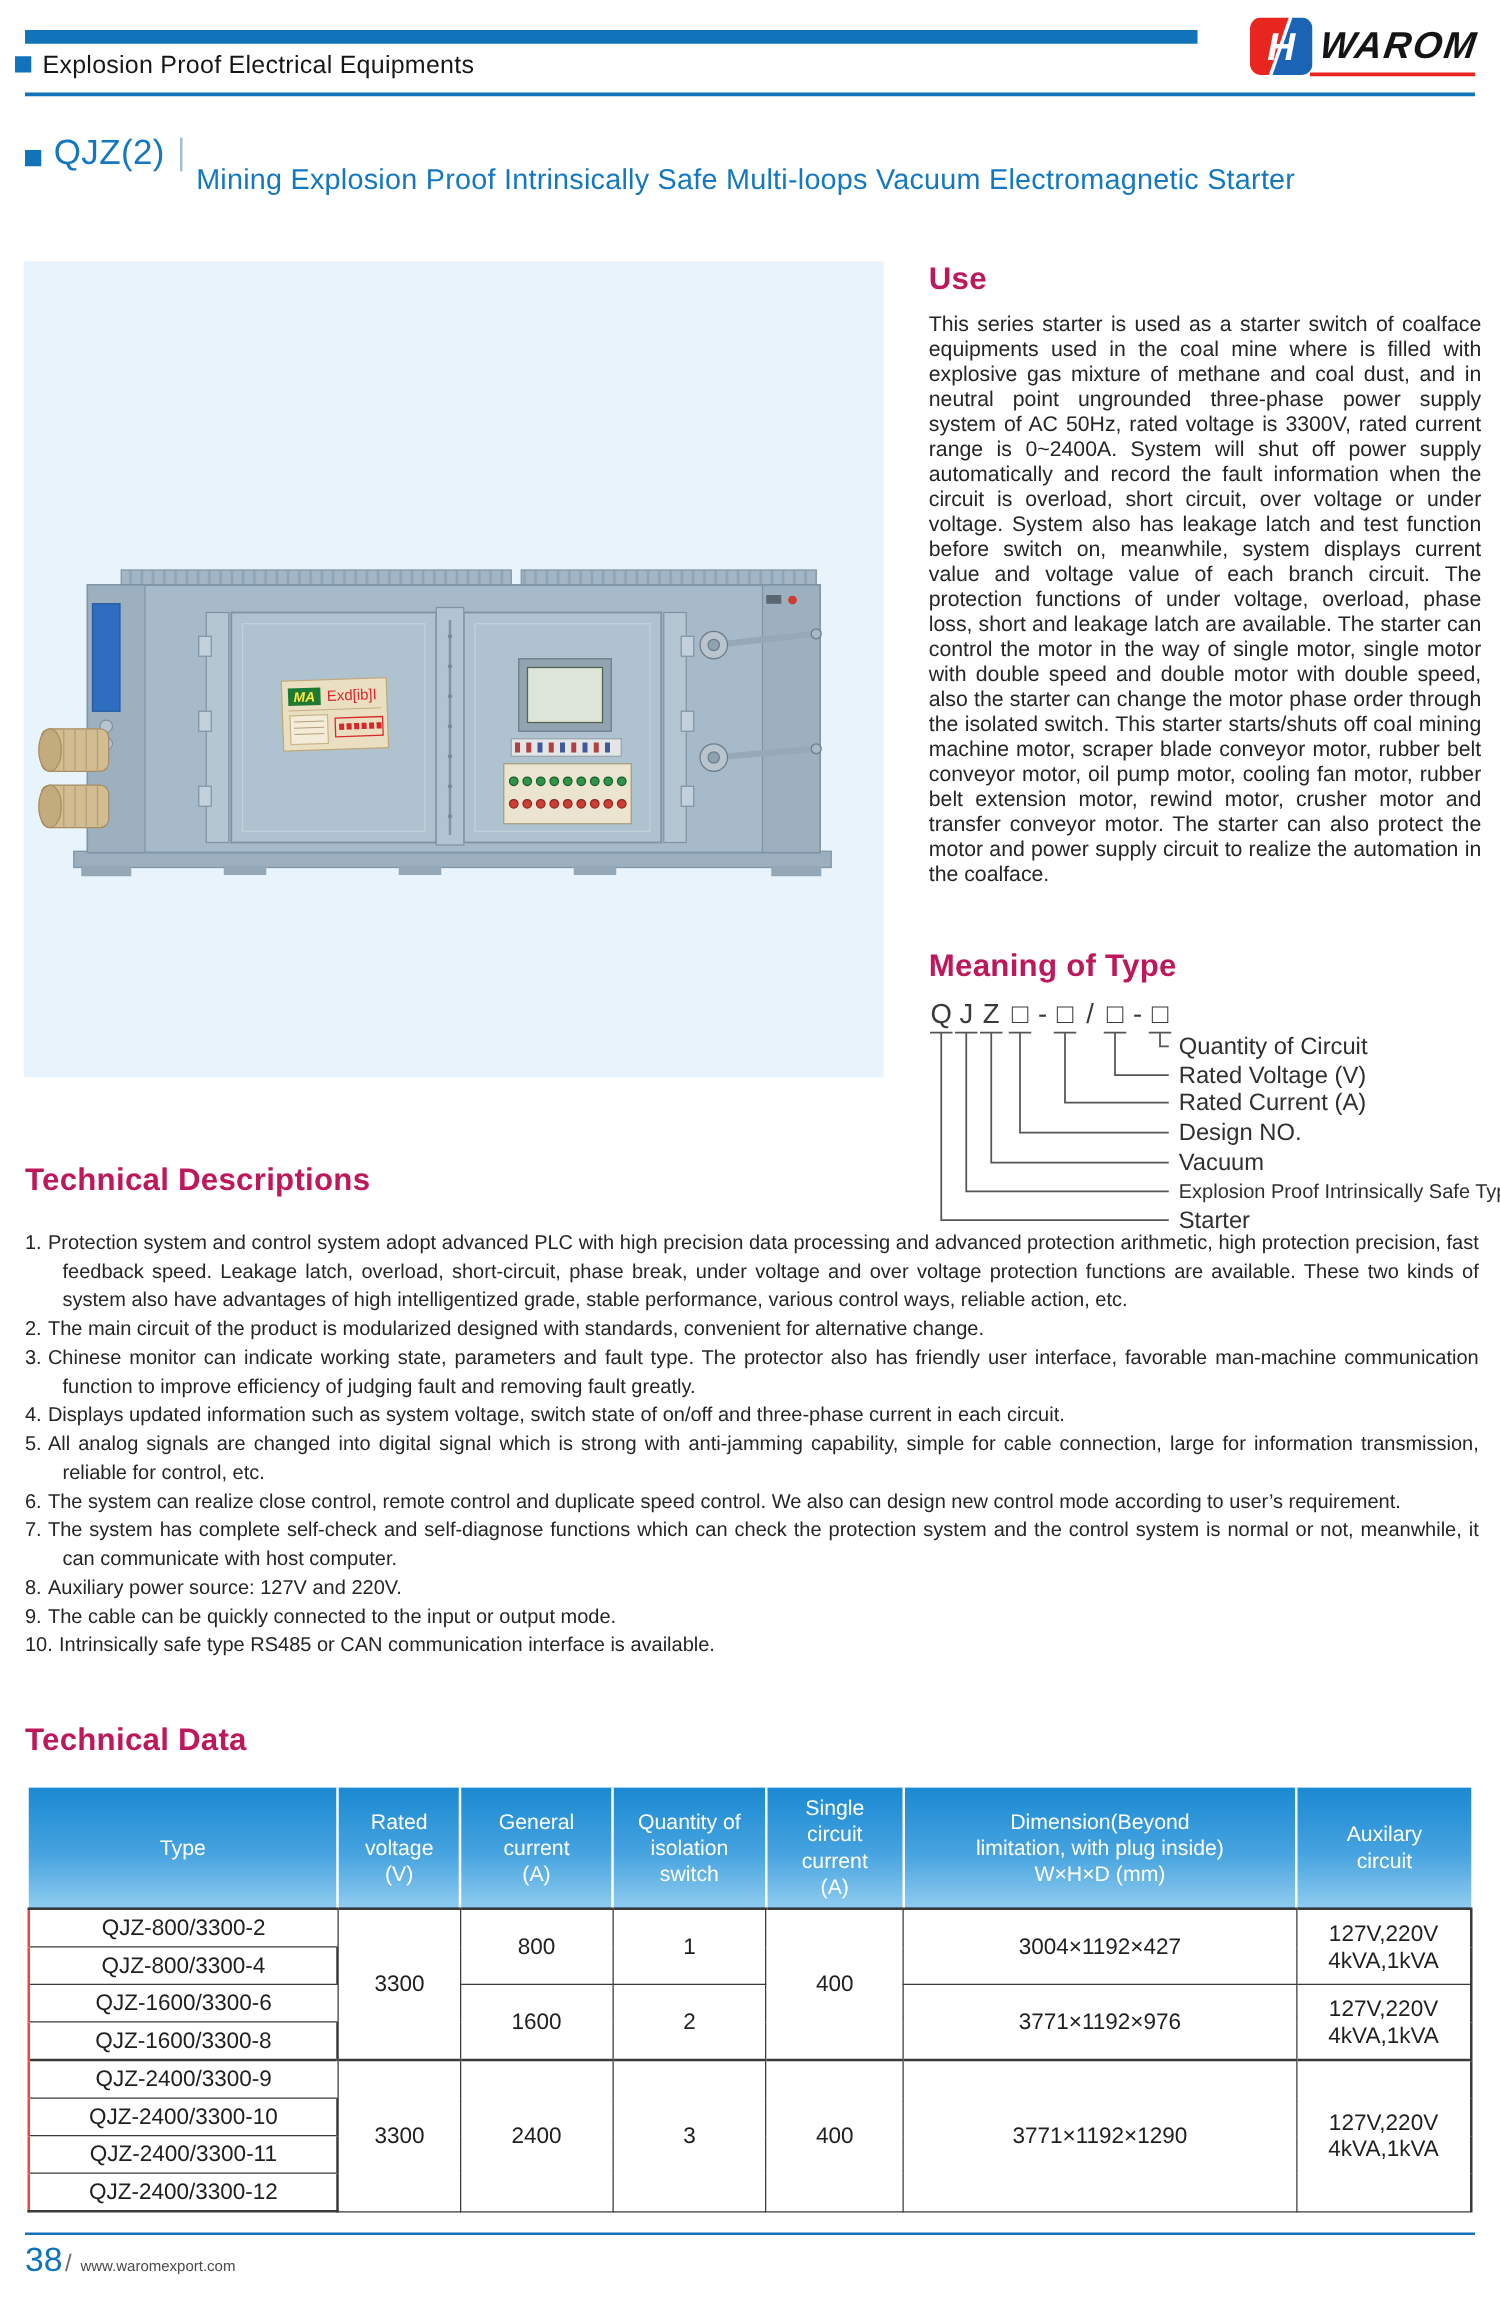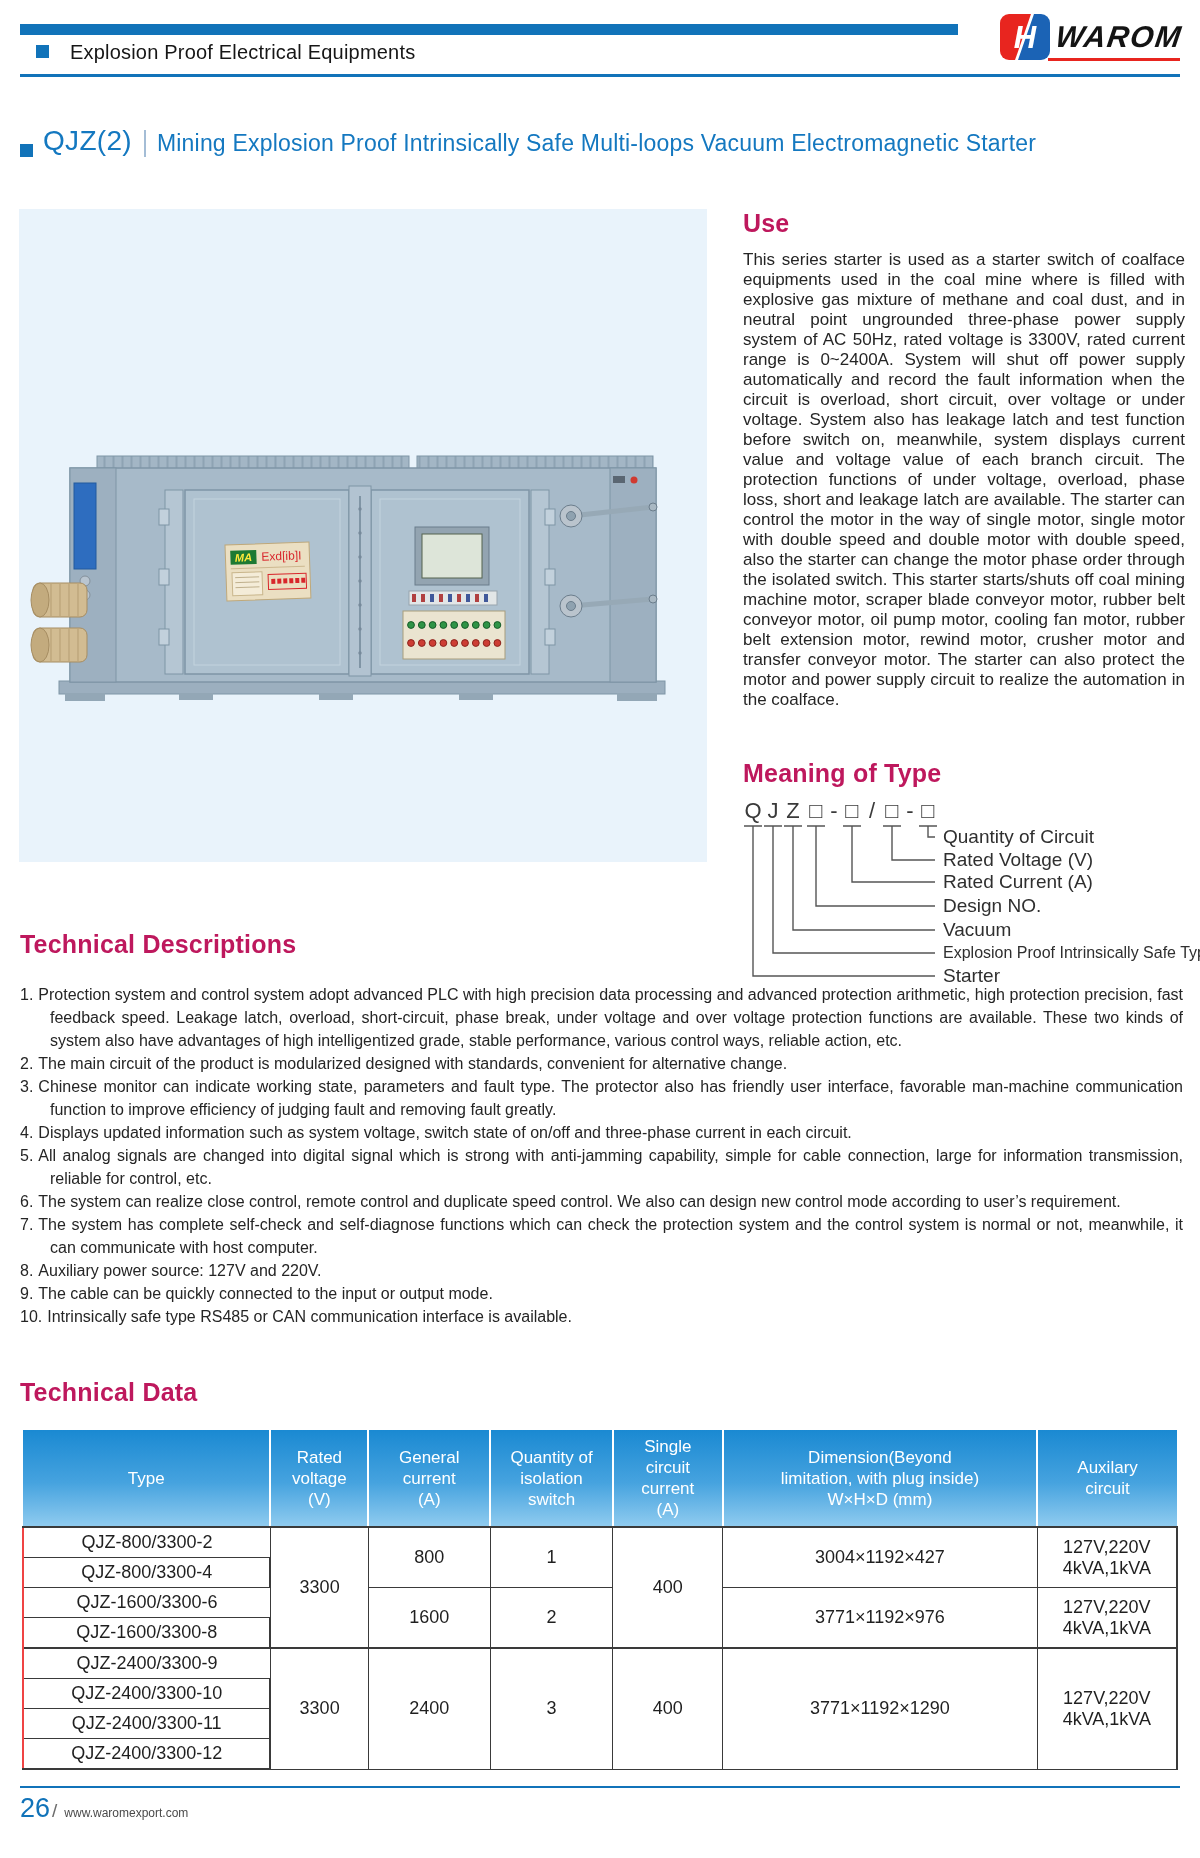--- a/index.html
+++ b/index.html
@@ -1,31 +1,31 @@
 <!DOCTYPE html>
 <html><head>
 <meta charset="utf-8">
 <style>
   html,body{margin:0;padding:0;background:#ffffff;}
   .page{position:relative;width:1200px;height:1858px;background:#fff;overflow:hidden;
         font-family:"Liberation Sans", sans-serif;color:#262626;}
 
   
   .topbar{position:absolute;left:20px;top:24px;width:938px;height:11px;background:#1173b9;}
-  .eyebrow{position:absolute;left:36px;top:41px;display:flex;align-items:flex-start;gap:12px;}
+  .eyebrow{position:absolute;left:12px;top:41px;display:flex;align-items:flex-start;}
   .bullet{width:13px;height:13px;background:#1173b9;flex:0 0 auto;}
   .eyebrow .bullet{margin-top:4px;margin-right:9px;}
   .eyebrow-text{font-size:20px;color:#161616;letter-spacing:0.2px;}
   .logo{position:absolute;left:1000px;top:12px;width:182px;height:52px;}
   .logo-icon{position:absolute;left:0;top:2px;}
   .logo-word{position:absolute;left:56px;top:8px;font-size:30px;font-weight:800;font-style:italic;
              letter-spacing:1.5px;color:#141414;transform:skewX(-8deg);}
   .logo-underline{position:absolute;left:48px;top:46px;width:132px;height:3px;background:#e8251f;}
   .rule{position:absolute;left:20px;top:74px;width:1160px;height:3px;background:#1173b9;}
-  .title-row{position:absolute;left:20px;top:86px;display:flex;align-items:flex-end;}
+  .title-row{position:absolute;left:20px;top:86px;display:flex;align-items:center;}
   .title-row .bullet{margin-top:10px;margin-right:10px;}
   .title-code{font-size:28px;color:#1478c0;letter-spacing:0.3px;}
   .title-sep{width:2px;height:27px;background:#a4bdd6;margin:4px 11px 0 12px;}
   .title-text{font-size:23px;color:#1478c0;padding-top:4px;letter-spacing:0.2px;margin-top:40px;}
 
   
   .photo-panel{position:absolute;left:19px;top:209px;width:688px;height:653px;background:#e9f3fb;}
 
   
   .right-col{position:absolute;left:743px;top:209px;width:457px;}
@@ -360,18 +360,18 @@
         <td>QJZ-2400/3300-11</td>
       </tr>
       <tr class="last">
         <td>QJZ-2400/3300-12</td>
       </tr>
     </tbody>
   </table>
 
   <div class="foot-rule"></div>
   <div class="footer">
-    <span class="page-num">26</span>
+    <span class="page-num">38</span>
     <span class="foot-slash">/</span>
     <span class="foot-url">www.waromexport.com</span>
   </div>
 
 </div>
 
 </body></html>

